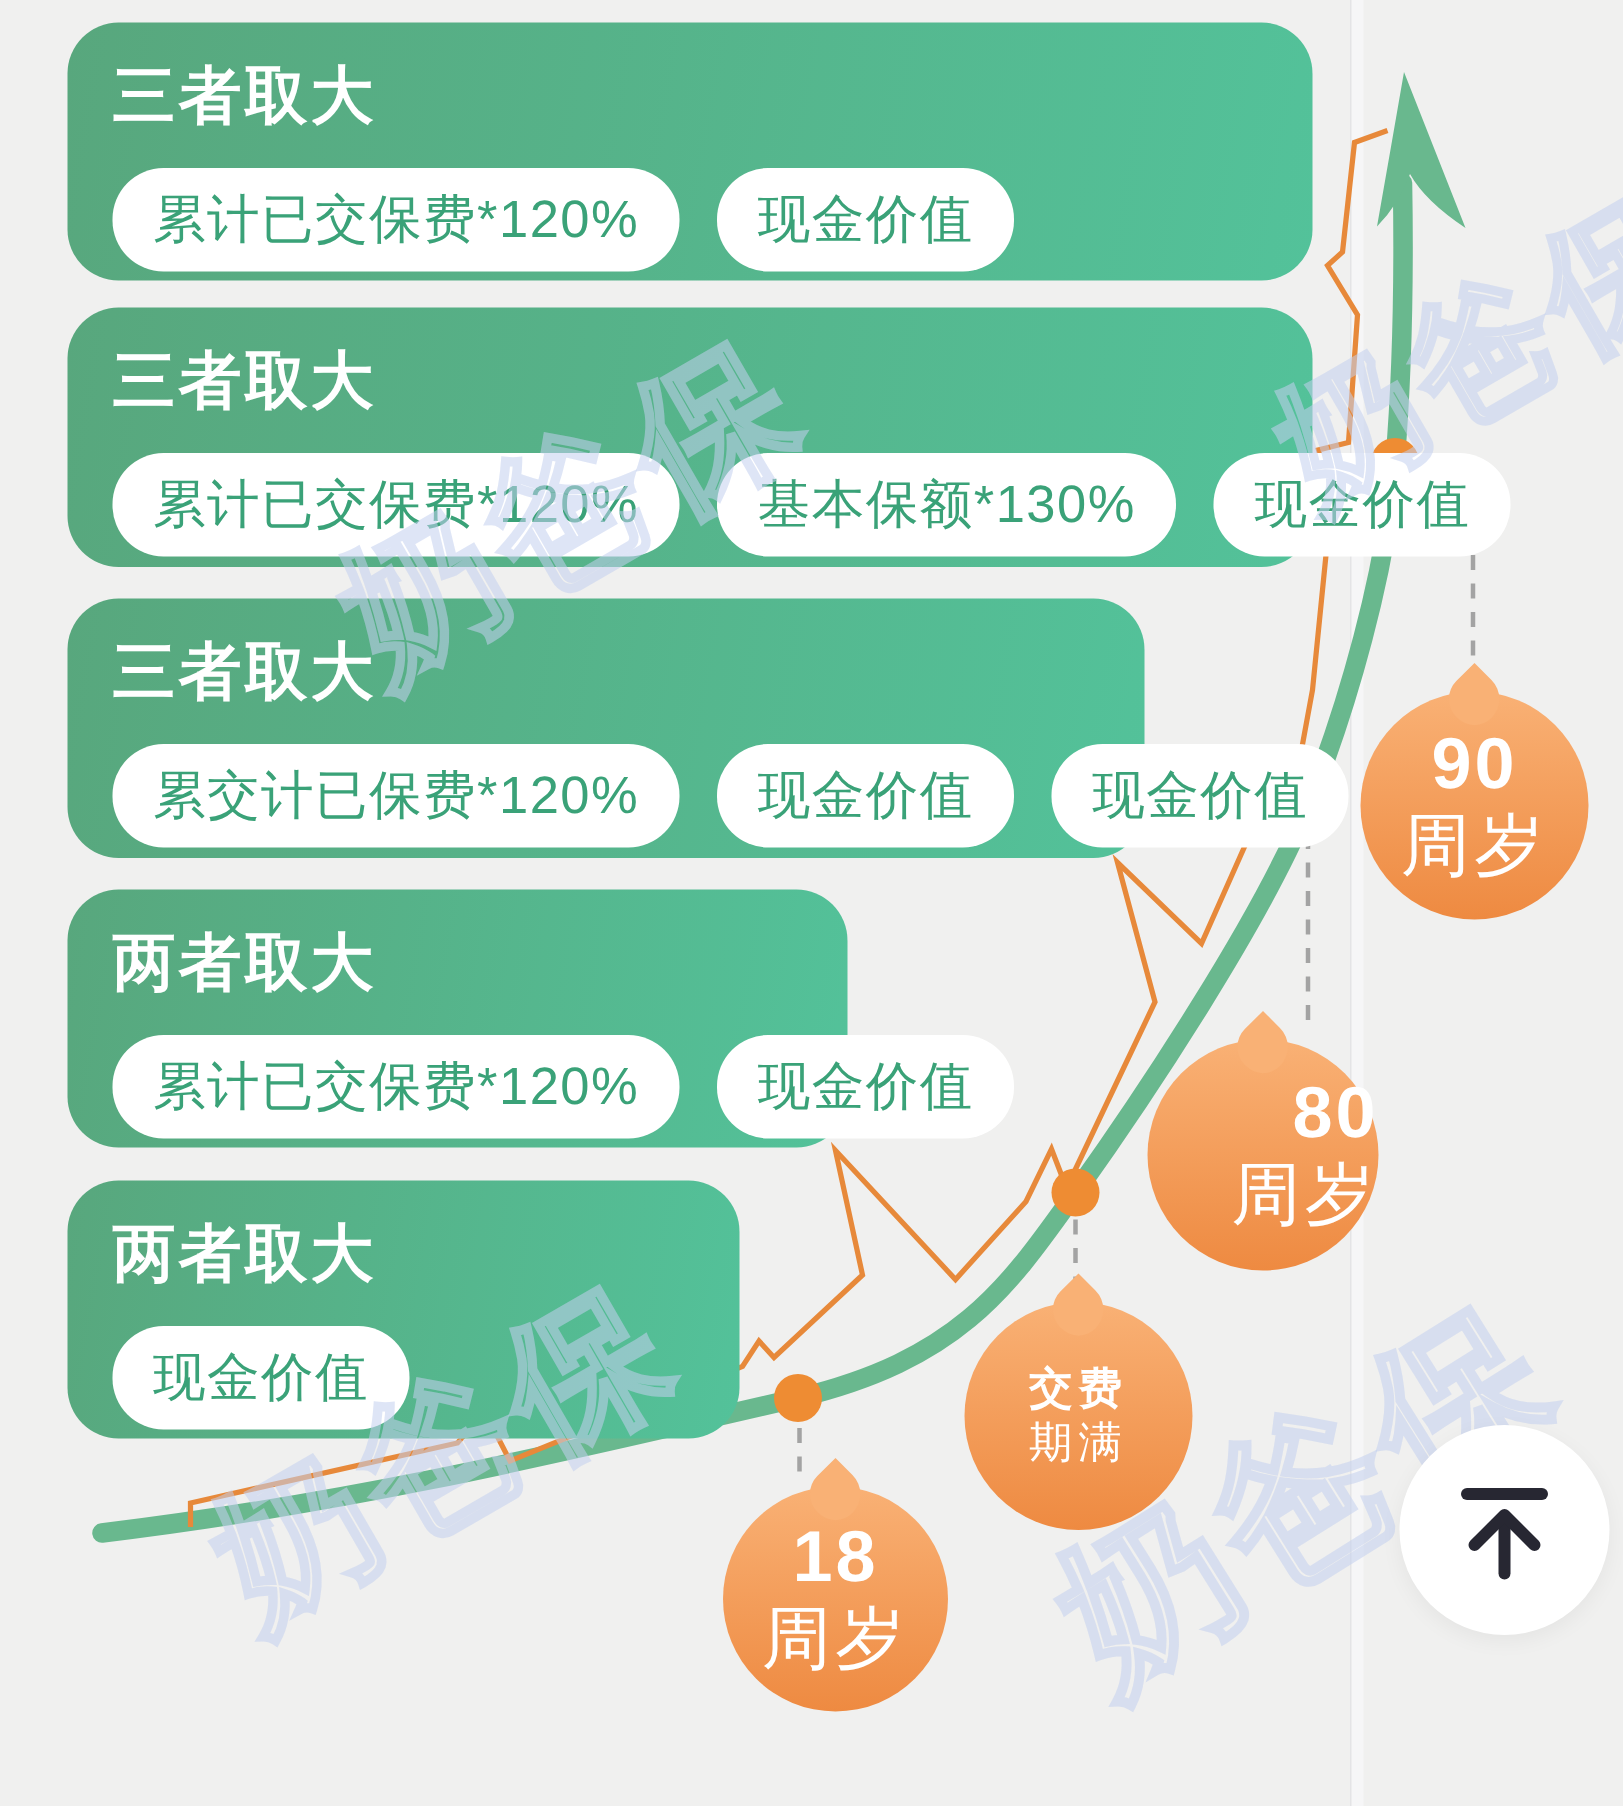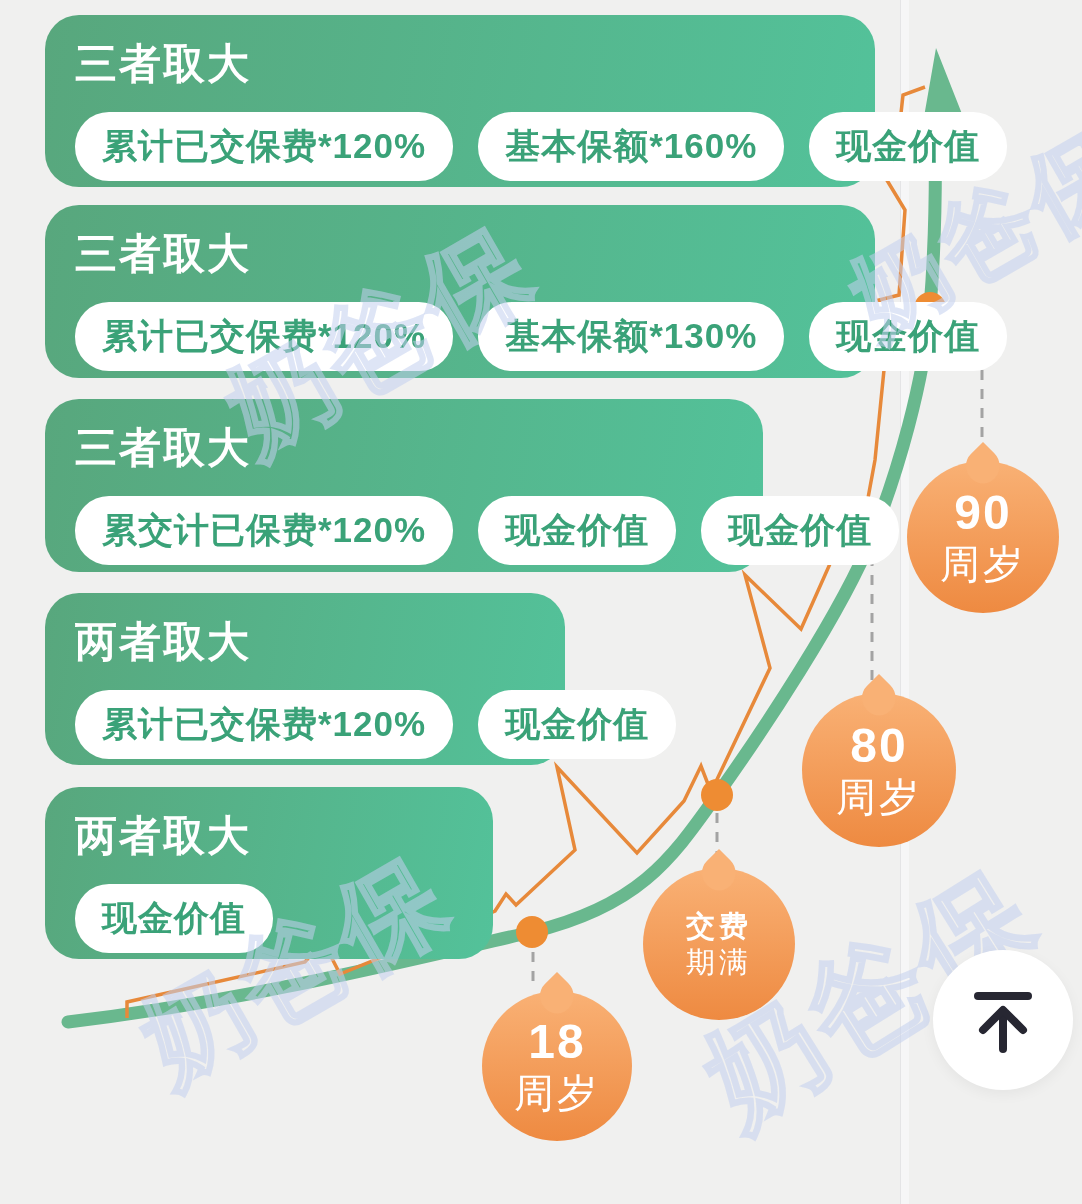--- a/index.html
+++ b/index.html
@@ -28,21 +28,21 @@
     padding:26px 18px 0 30px;
     z-index:4;
   }
   .card-title {
     color:#ffffff; font-size:42px; font-weight:700; letter-spacing:2px;
     line-height:1.1; margin-bottom:25px;
   }
   .pill-row { display:flex; gap:25px; align-items:center; }
   .pill {
     background:#ffffff; color:var(--pill-text,#3aa278);
-    font-size:35px; font-weight:700; letter-spacing:1px;
+    font-size:35px; font-weight:400; letter-spacing:1px;
     padding:11px 27px; border-radius:34px; white-space:nowrap;
   }
   .card1 { top:15px;  width:830px; height:172px; }
   .card2 { top:205px; width:830px; height:173px; }
   .card3 { top:399px; width:718px; height:173px; }
   .card4 { top:593px; width:520px; height:172px; }
   .card5 { top:787px; width:448px; height:172px; }
 
   
   .balloon {
@@ -54,25 +54,25 @@
   }
   .balloon .nub {
     position:absolute; top:-12px; left:calc(50% - 17px);
     width:34px; height:34px;
     background:var(--balloon-top,#f9b175);
     border-radius:0 62% 55% 58%;
     transform:rotate(45deg);
     z-index:-1;
   }
   .balloon .l1 { font-size:48px; line-height:1.12; font-weight:700; letter-spacing:2px; }
-  .balloon .l2 { font-size:40px; line-height:1.2; font-weight:400; letter-spacing:3px; }
+  .balloon .l2 { font-size:46px; line-height:1.2; font-weight:400; letter-spacing:3px; }
   .balloon--text .l1, .balloon--text .l2 { font-size:29px; letter-spacing:4px; line-height:1.25; }
   .balloon-18   { left:482px; top:991px; width:150px; height:150px; }
   .balloon-paid { left:643px; top:868px; width:152px; height:152px; }
-  .balloon-80   { left:802px; top:693px; width:154px; height:154px; }
+  .balloon-80   { left:765px; top:693px; width:154px; height:154px;align-items:flex-end; }
   .balloon-90   { left:907px; top:461px; width:152px; height:152px; }
 
   
   .wm {
     position:absolute; z-index:6; pointer-events:none;
     font-weight:700; color:transparent;
     -webkit-text-stroke:3px rgba(195,208,238,0.55);
     white-space:nowrap; letter-spacing:6px;
   }
   .wm1 { left:215px; top:270px; font-size:105px; transform:rotate(-30deg); }
@@ -111,21 +111,20 @@
     <circle cx="532" cy="932" r="16" style="fill:var(--dot-orange)"></circle>
     <circle cx="717" cy="795" r="16" style="fill:var(--dot-orange)"></circle>
     <circle cx="872" cy="537" r="15" style="fill:var(--dot-orange)"></circle>
     <circle cx="930" cy="308" r="16" style="fill:var(--dot-orange)"></circle>
   </svg>
 
   <div class="card card1">
     <div class="card-title">三者取大</div>
     <div class="pill-row">
       <span class="pill">累计已交保费*120%</span>
-      <span class="pill">基本保额*160%</span>
       <span class="pill">现金价值</span>
     </div>
   </div>
 
   <div class="card card2">
     <div class="card-title">三者取大</div>
     <div class="pill-row">
       <span class="pill">累计已交保费*120%</span>
       <span class="pill">基本保额*130%</span>
       <span class="pill">现金价值</span>

